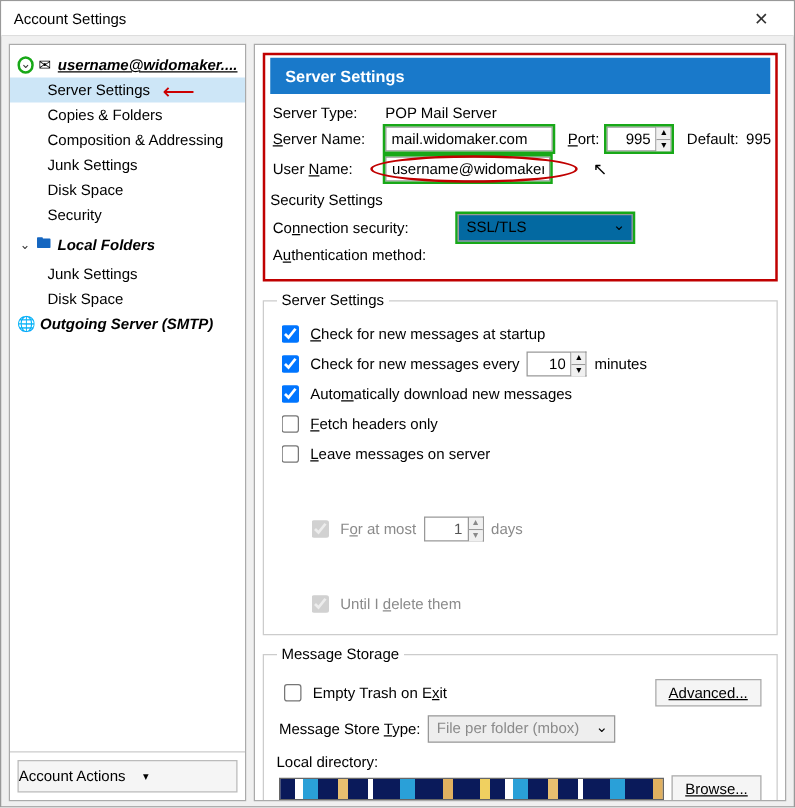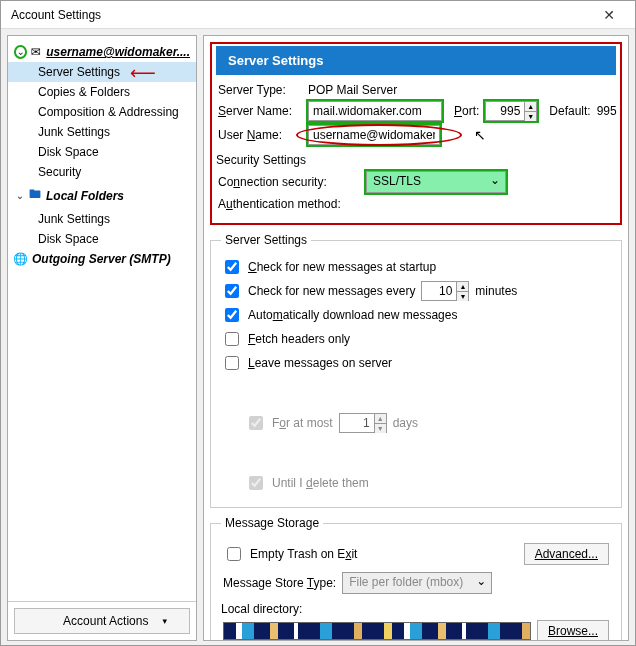--- a/index.html
+++ b/index.html
@@ -104,24 +104,23 @@
     border-top: 1px solid #ccc;
     padding: 6px;
   }
   .actions-btn {
     width: 100%;
     height: 26px;
     background: #f5f5f5;
     border: 1px solid #bbb;
     display: flex;
     align-items: center;
-    justify-content: center;
+    justify-content: flex-start;
     gap: 14px;
     font-size: 12px;
-    padding-left: 26px;
   }
   .actions-btn .caret { font-size: 9px; }
 
   .content {
     flex: 1;
     background: #fff;
     border: 1px solid #aaa;
     padding: 6px;
     overflow: auto;
   }
@@ -173,21 +172,21 @@
   .spin .arrows span {
     font-size: 7px;
     line-height: 9px;
     padding: 0 2px;
     background: #f0f0f0;
     cursor: pointer;
   }
   .spin .arrows span:first-child { border-bottom: 1px solid #999; }
   .sel {
     border: 1px solid #999;
-    background: #86efac;
+    background: #0369a1;
     height: 22px;
     padding: 2px 20px 2px 6px;
     font-family: inherit;
     font-size: 12px;
     appearance: none;
     position: relative;
   }
   .sel-wrap { position: relative; display: inline-block; }
   .sel-wrap::after {
     content: "⌄";

